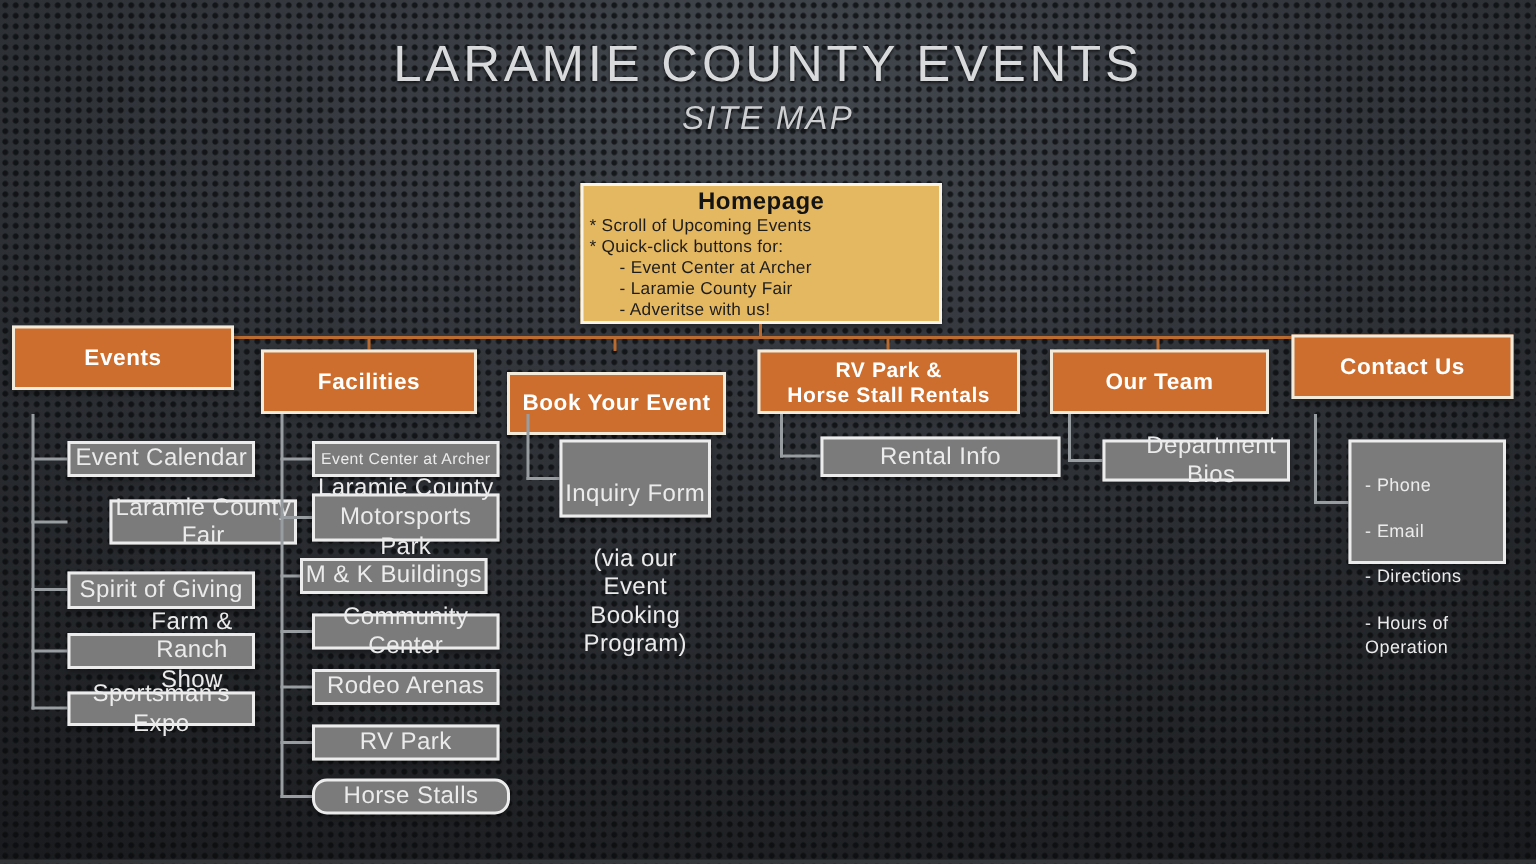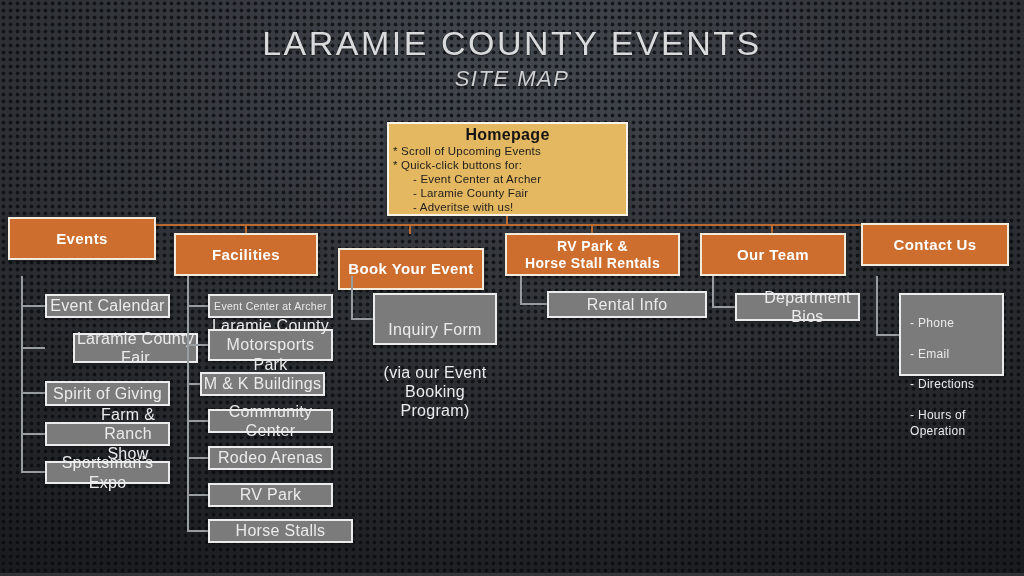--- a/index.html
+++ b/index.html
@@ -107,25 +107,25 @@
   <div class="conn g" style="left:187px;top:494px;width:21px;height:2px;"></div>
   <div class="conn g" style="left:187px;top:530px;width:21px;height:2px;"></div>
 
   <div class="box gbox" style="left:208px;top:294px;width:125px;height:24px;font-size:10.5px;">Event Center at Archer</div>
   <div class="box gbox" style="left:208px;top:329px;width:125px;height:32px;">Laramie County
 Motorsports Park</div>
   <div class="box gbox" style="left:200px;top:372px;width:125px;height:24px;">M &amp; K Buildings</div>
   <div class="box gbox" style="left:208px;top:409px;width:125px;height:24px;">Community Center</div>
   <div class="box gbox" style="left:208px;top:446px;width:125px;height:24px;">Rodeo Arenas</div>
   <div class="box gbox" style="left:208px;top:483px;width:125px;height:24px;">RV Park</div>
-  <div class="box gbox" style="left:208px;top:519px;width:145px;height:24px;">Horse Stalls</div>
+  <div class="box gbox" style="left:208px;top:519px;width:132px;height:24px;border-radius:10px;">Horse Stalls</div>
 
   <div class="conn g" style="left:351px;top:276px;width:2px;height:44px;"></div>
   <div class="conn g" style="left:351px;top:318px;width:22px;height:2px;"></div>
-  <div class="box gbox block" style="left:373px;top:293px;width:124px;height:52px;">
+  <div class="box gbox block" style="left:373px;top:293px;width:101px;height:52px;">
     <div>Inquiry Form</div>
     <div class="note">(via our Event Booking Program)</div>
   </div>
 
   <div class="conn g" style="left:520px;top:276px;width:2px;height:29px;"></div>
   <div class="conn g" style="left:520px;top:303px;width:27px;height:2px;"></div>
   <div class="box gbox" style="left:547px;top:291px;width:160px;height:27px;">Rental Info</div>
 
   <div class="conn g" style="left:712px;top:276px;width:2px;height:32px;"></div>
   <div class="conn g" style="left:712px;top:306px;width:23px;height:2px;"></div>

